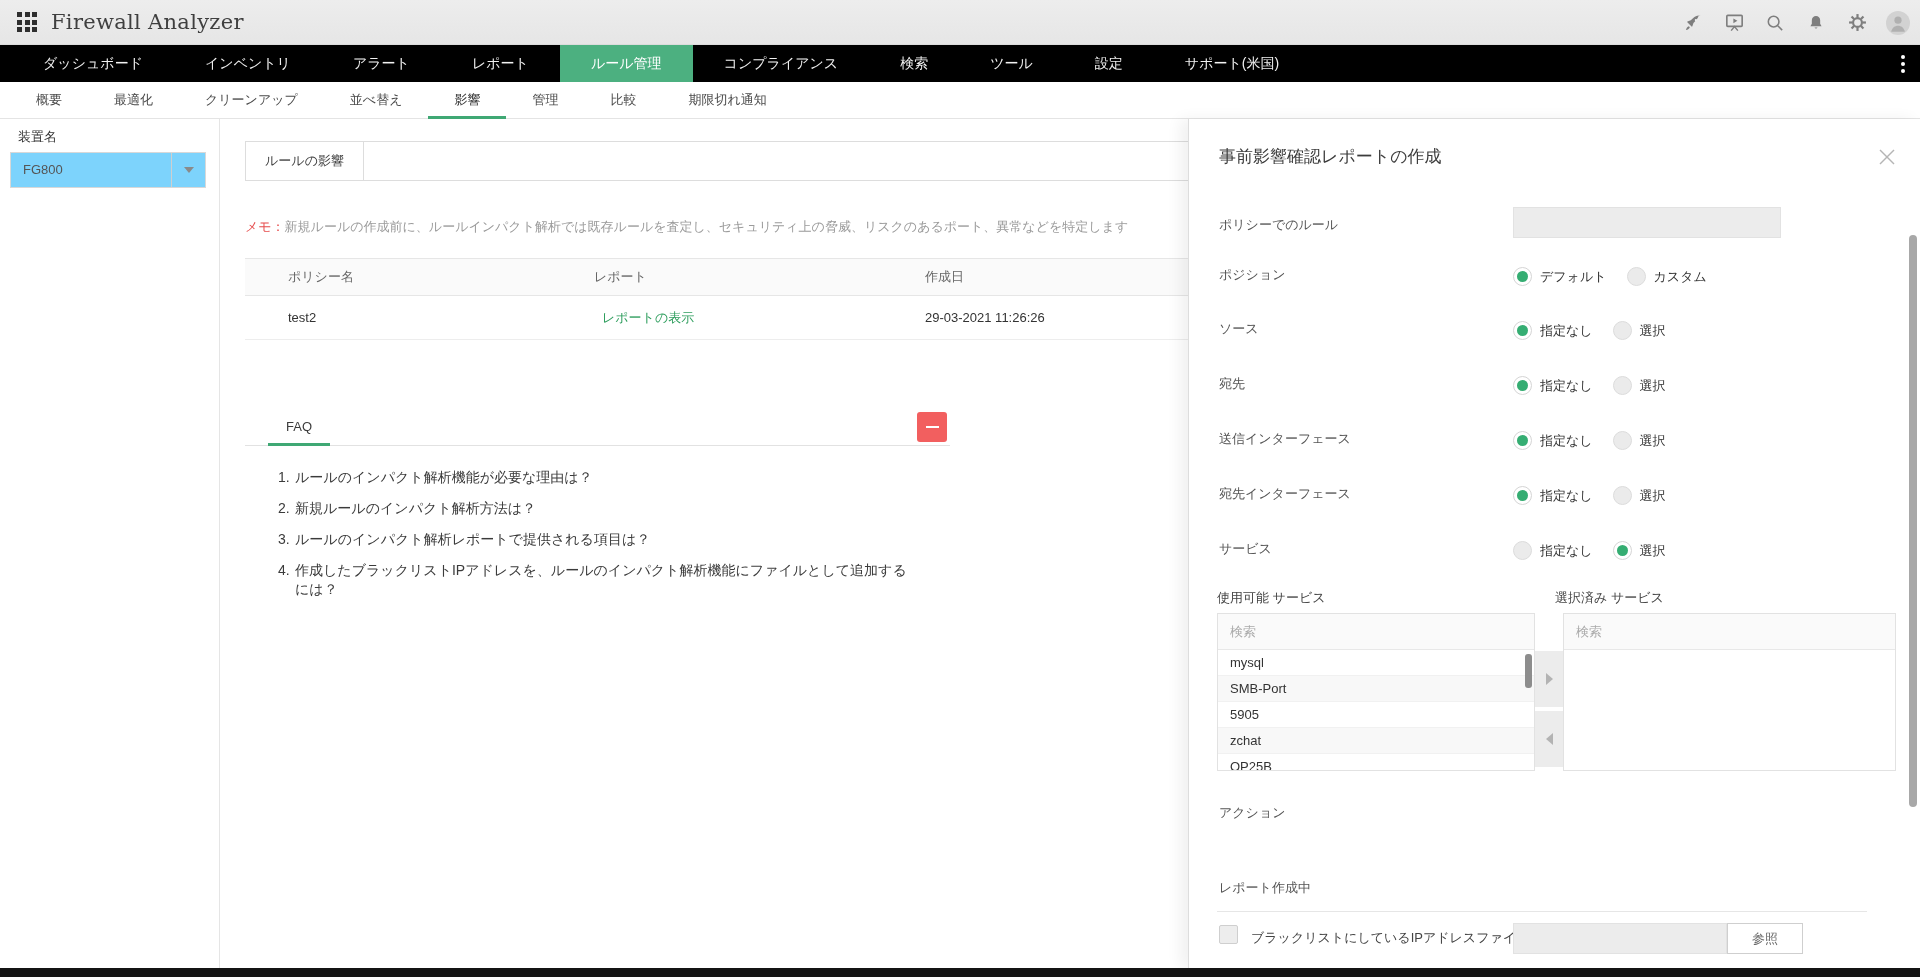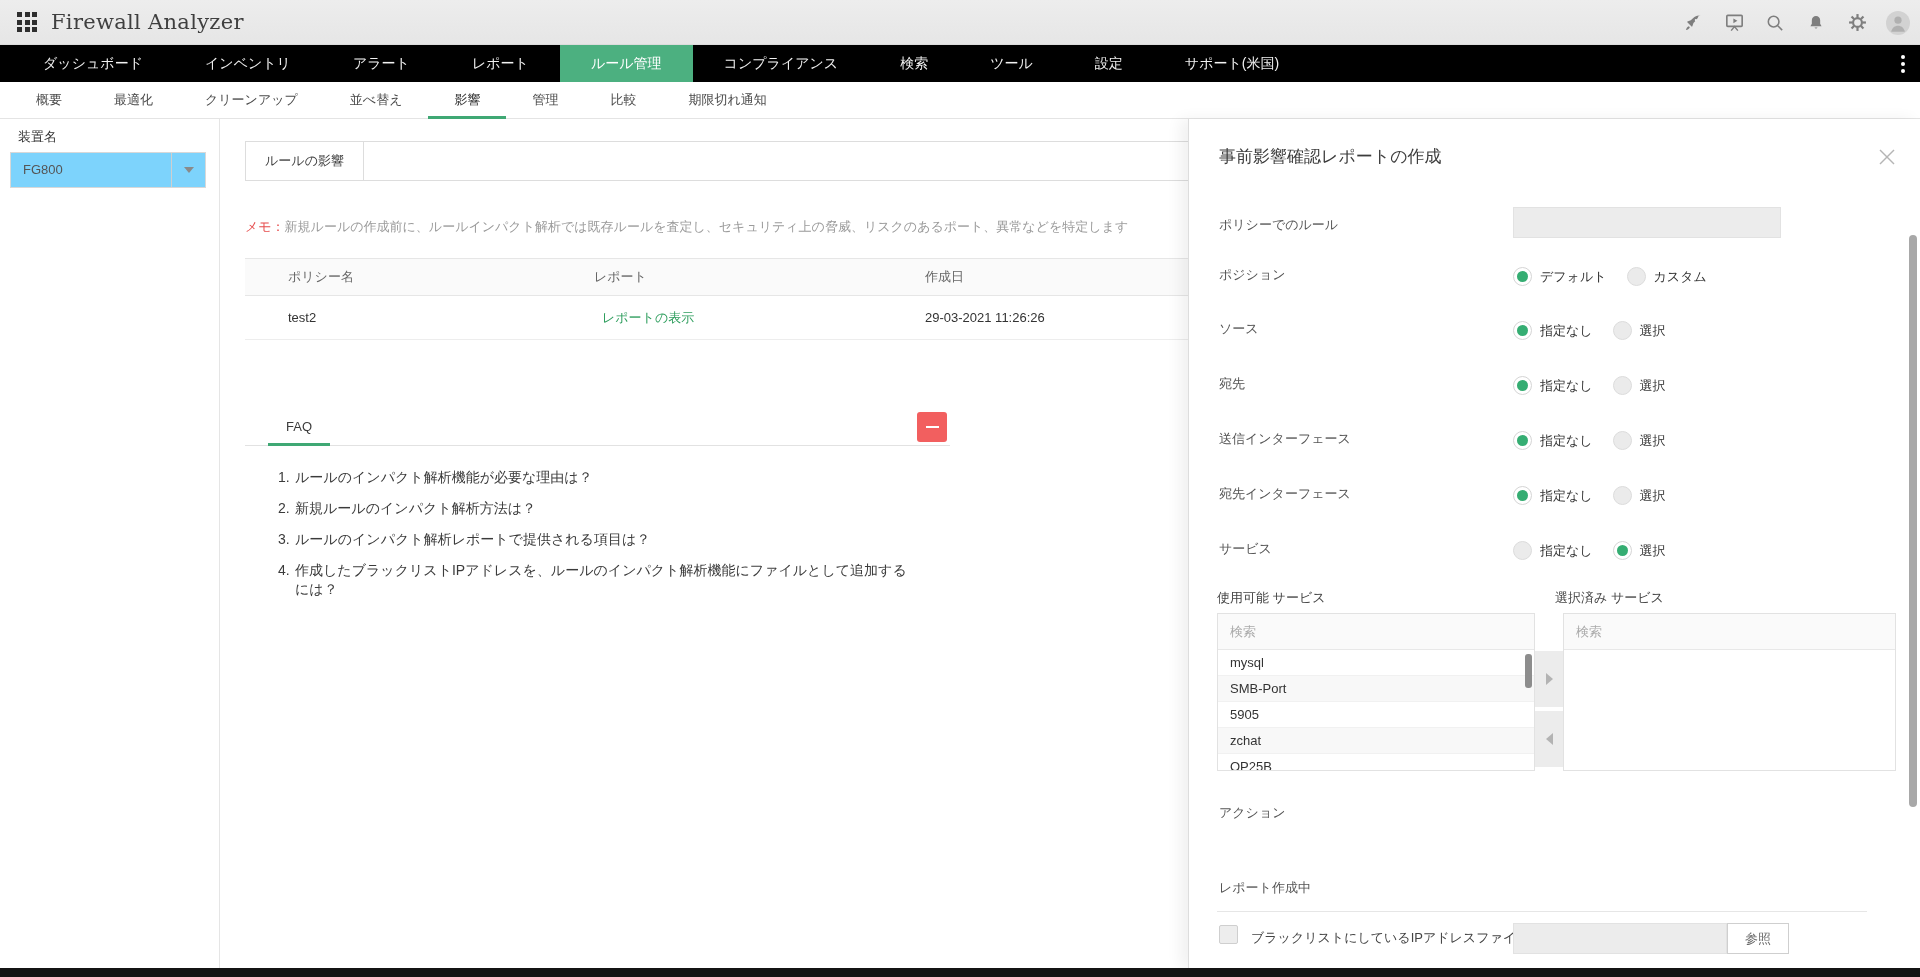--- a/index.html
+++ b/index.html
@@ -98,21 +98,21 @@
   .tri-l { width:0; height:0; border-top:6px solid transparent; border-bottom:6px solid transparent; border-right:7px solid #b3b3b3; }
 
   .dropdown { position:absolute; left:324px; top:676px; width:268px; height:33px; background:#ececec; border:1px solid #d6d6d6; cursor:pointer; }
   .dropdown .val { position:absolute; left:12px; top:0; line-height:31px; font-size:13px; color:#444; }
   .dropdown .arrow-cell { position:absolute; right:0; top:0; width:38px; height:31px; border-left:1px solid #d0d0d0;
     display:flex; align-items:center; justify-content:center; }
 
   .divider { position:absolute; left:28px; top:792px; width:650px; height:1px; background:#e6e6e6; }
   .checkbox { position:absolute; left:30px; top:806px; width:19px; height:19px; background:#ededed; border:1px solid #cfcfcf; border-radius:2px; cursor:pointer; }
   .blk-label { position:absolute; left:62px; top:800px; width:266px; font-size:13px; color:#444; line-height:37px; }
-  .browse-btn { position:absolute; left:538px; top:804px; width:62px; height:31px; background:#fff; border:1px solid #cfcfcf;
+  .browse-btn { position:absolute; left:538px; top:804px; width:76px; height:31px; background:#fff; border:1px solid #cfcfcf;
     font-size:13px; color:#666; text-align:center; line-height:29px; cursor:pointer; }
   .pscroll { position:absolute; right:3px; top:116px; width:8px; height:572px; background:#a8a8a8; border-radius:4px; cursor:pointer; }
 
   .bottombar { left:0; top:968px; width:1920px; height:9px; background:#141414; z-index:50; }
 </style>
 </head>
 <body>
 
 <div class="page">
 

